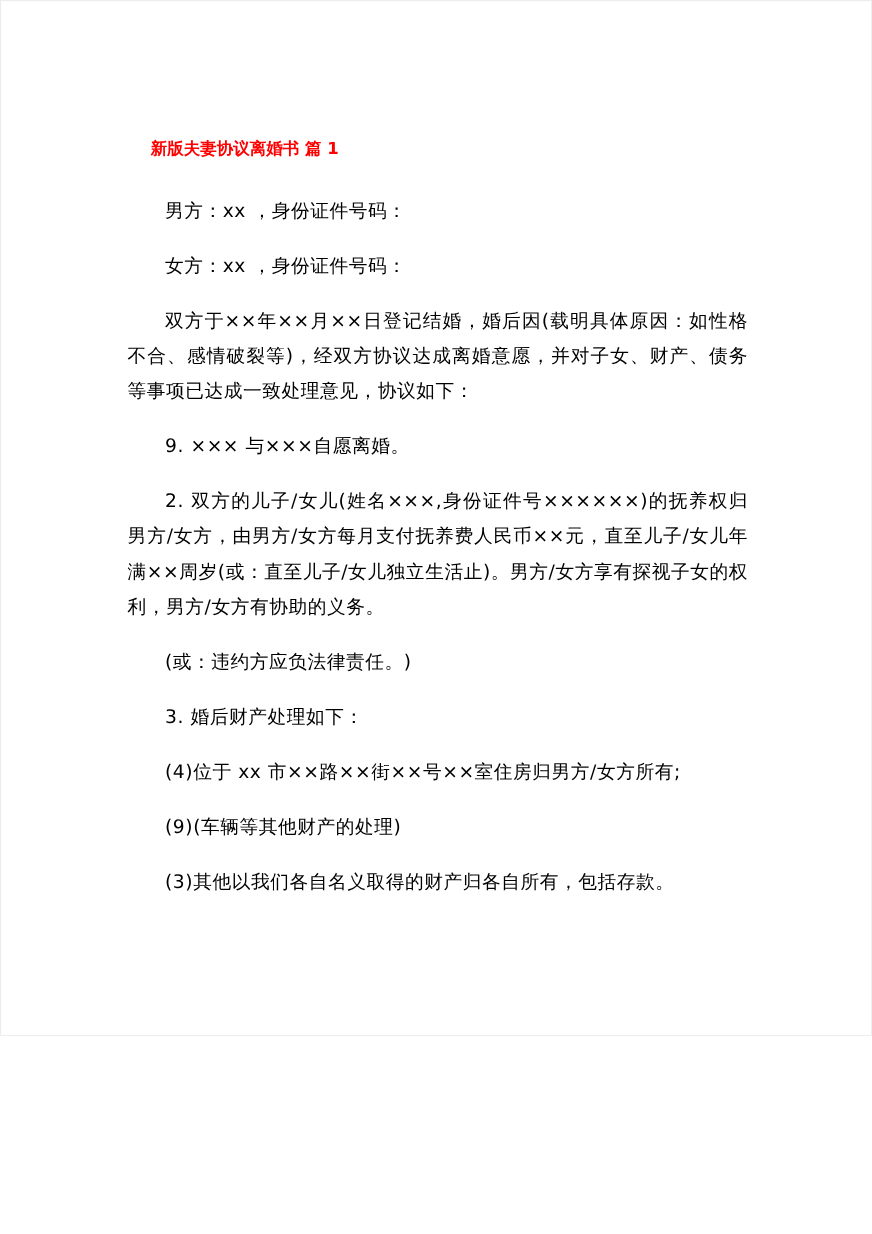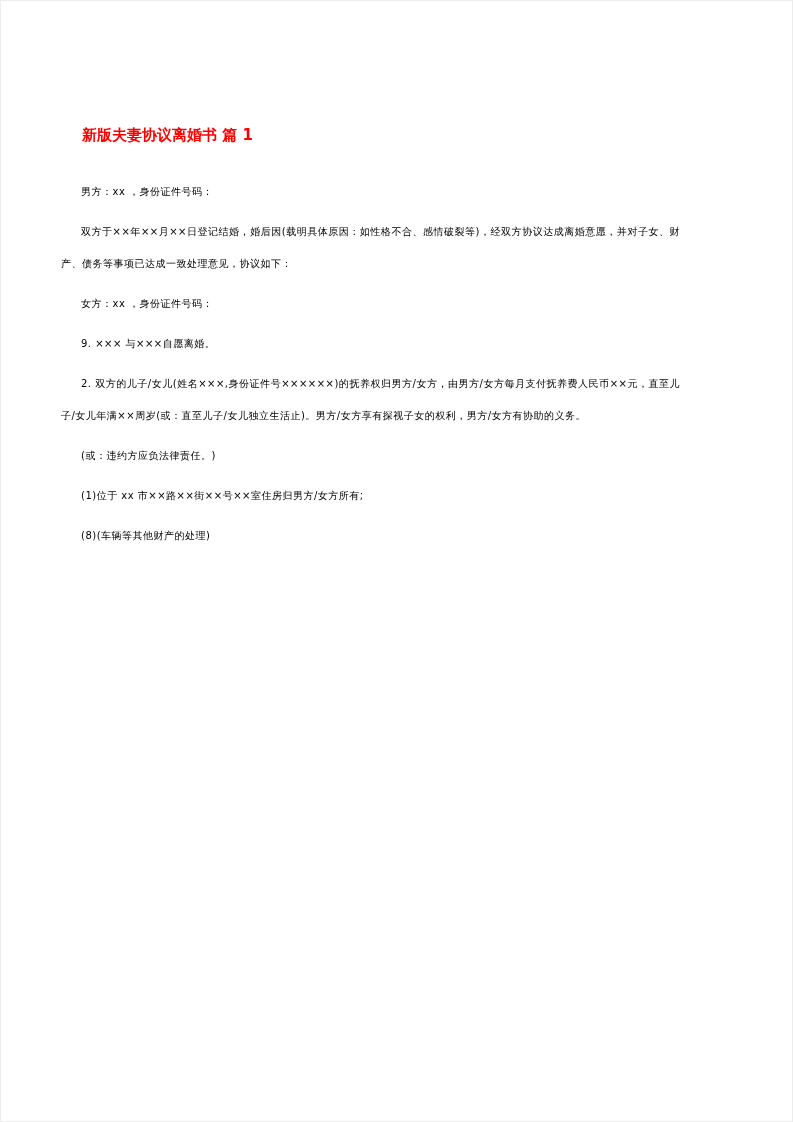--- a/index.html
+++ b/index.html
@@ -3,52 +3,54 @@
 <meta charset="utf-8">
 <style>
   html, body {
     margin: 0;
     padding: 0;
     background: #ffffff;
   }
   .page {
     position: relative;
     width: 793px;
-    height: 1122px;
+    height: 942px;
     box-sizing: border-box;
     background: #ffffff;
     border: 1px solid #ececec;
-    padding: 118px 112px 40px 60px;
+    padding: 118px 112px 40px 115px;
     font-family: "DejaVu Sans", sans-serif;
     color: #000000;
     overflow: hidden;
   }
   .doc-title {
     font-size: 15px;
     font-weight: bold;
     line-height: 32px;
     margin: 0 0 25px 0;
     text-indent: 1.4em;
   }
   .para {
-    font-size: 10px;
+    font-size: 17px;
     line-height: 32px;
-    margin: 8px 0 0 0;
+    margin: 18px 0 0 0;
     text-align: justify;
     text-indent: 2em;
     letter-spacing: 0.5px;
   }
 </style>
 </head>
 <body>
 
 <div class="page">
   <h1 class="doc-title" style="color: rgb(255, 0, 0);">新版夫妻协议离婚书 篇 1</h1>
 
   <p class="para">男方：xx ，身份证件号码：</p>
+  <p class="para">女方：xx ，身份证件号码：</p>
   <p class="para">双方于××年××月××日登记结婚，婚后因(载明具体原因：如性格不合、感情破裂等)，经双方协议达成离婚意愿，并对子女、财产、债务等事项已达成一致处理意见，协议如下：</p>
-  <p class="para">女方：xx ，身份证件号码：</p>
   <p class="para">9. ××× 与×××自愿离婚。</p>
   <p class="para">2. 双方的儿子/女儿(姓名×××,身份证件号××××××)的抚养权归男方/女方，由男方/女方每月支付抚养费人民币××元，直至儿子/女儿年满××周岁(或：直至儿子/女儿独立生活止)。男方/女方享有探视子女的权利，男方/女方有协助的义务。</p>
   <p class="para">(或：违约方应负法律责任。)</p>
-  <p class="para">(1)位于 xx 市××路××街××号××室住房归男方/女方所有;</p>
-  <p class="para">(8)(车辆等其他财产的处理)</p>
+  <p class="para">3. 婚后财产处理如下：</p>
+  <p class="para">(4)位于 xx 市××路××街××号××室住房归男方/女方所有;</p>
+  <p class="para">(9)(车辆等其他财产的处理)</p>
+  <p class="para">(3)其他以我们各自名义取得的财产归各自所有，包括存款。</p>
 </div>
 
 </body></html>

